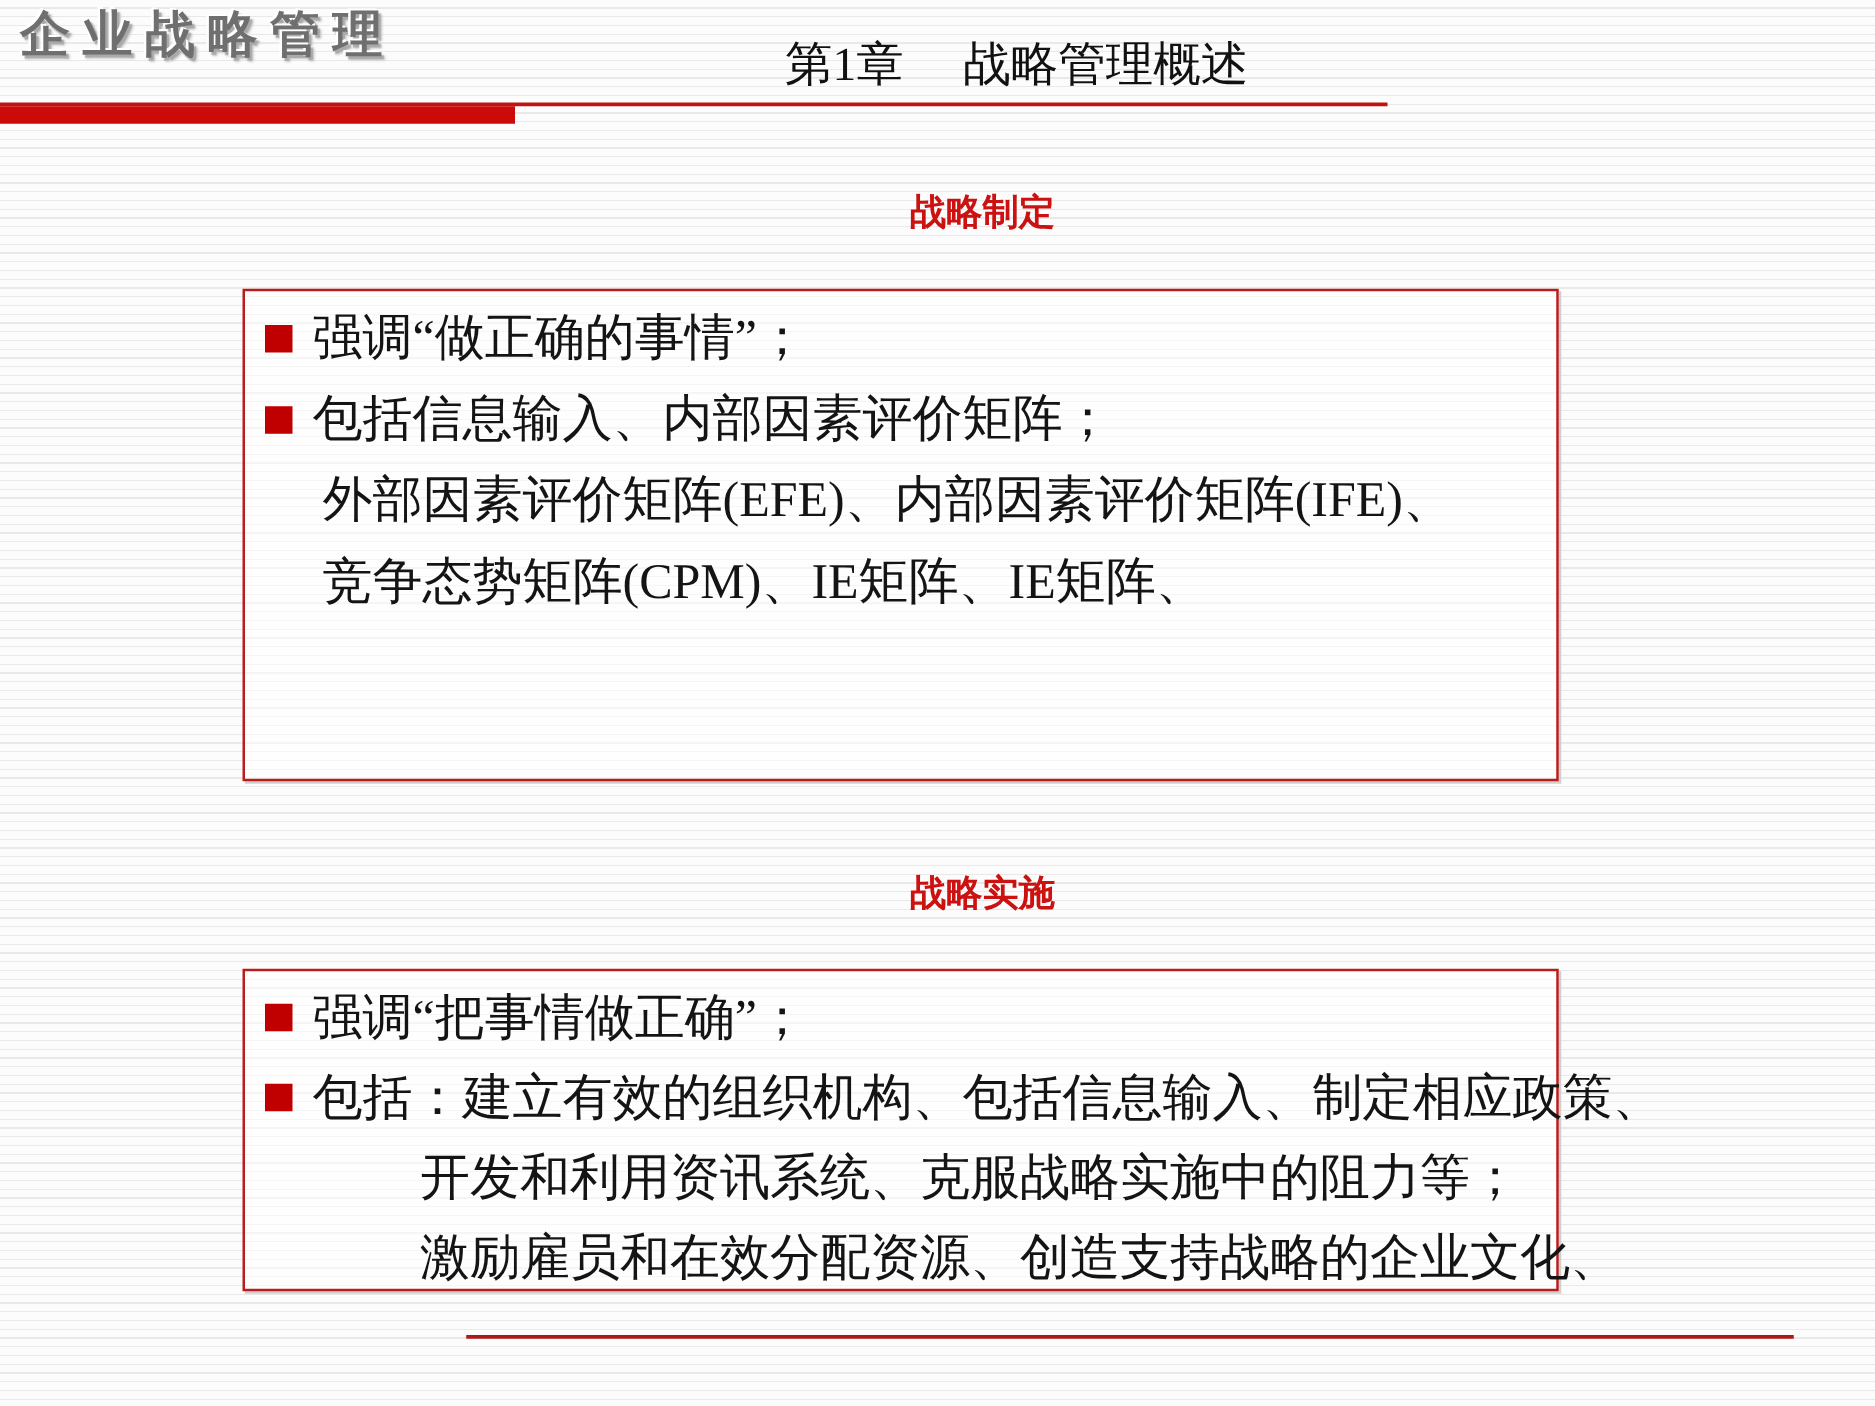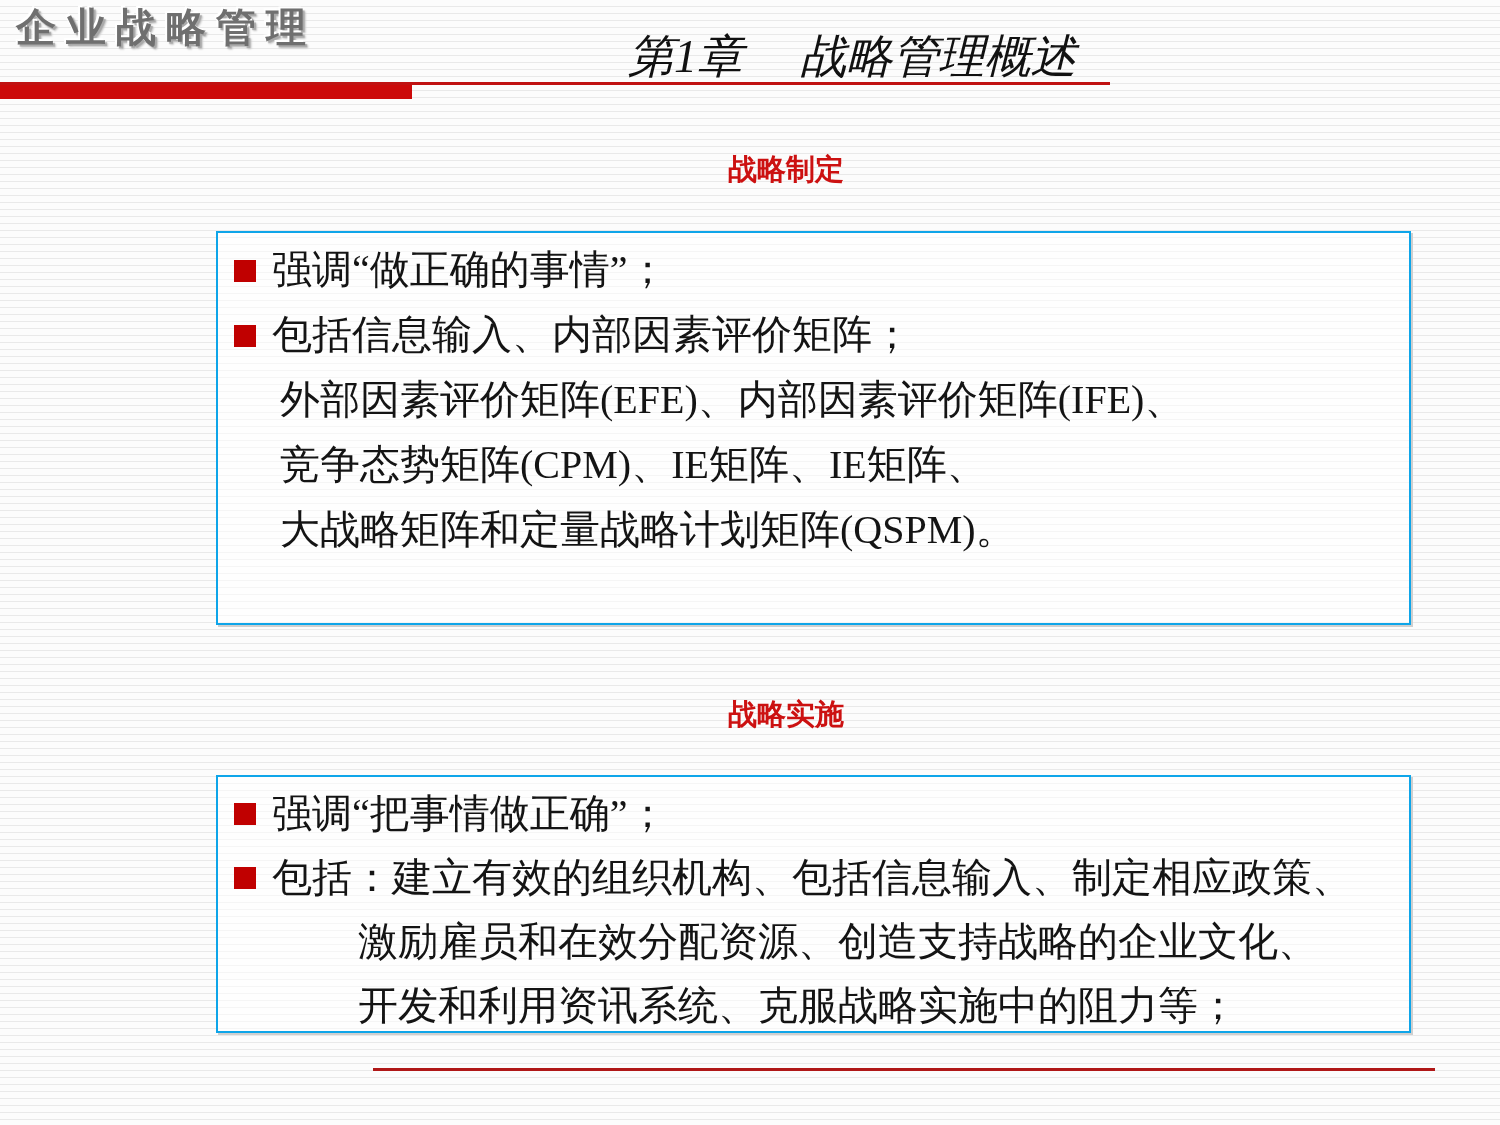--- a/index.html
+++ b/index.html
@@ -12,42 +12,42 @@
   
   .logo{
     position:absolute;left:16px;top:0px;
     font-size:40px;font-weight:bold;letter-spacing:10px;
     color:#6f6f6f;
     text-shadow:-2px -2px 0 #ffffff,2px 2px 1px #a9a9a9,3px 3px 2px #c9c9c9;
     white-space:nowrap;
   }
   .header-title{
     position:absolute;left:628px;top:26px;
-    font-size:46px;color:#111111;white-space:nowrap;font-style:italic;
+    font-size:38px;color:#111111;white-space:nowrap;
   }
   .rule-thin-top{
     position:absolute;left:0;top:82px;width:1110px;height:3px;
     background:#c01212;
   }
   .rule-thick{
     position:absolute;left:0;top:85px;width:412px;height:14px;
     background:#cc0a0a;
   }
   
   .section-heading{
     position:absolute;left:728px;
     font-size:29px;font-weight:bold;color:#cc1111;white-space:nowrap;
   }
   #heading-1{top:150px;}
   #heading-2{top:695px;}
   
   .content-box{
-    position:absolute;left:216px;width:1195px;
+    position:absolute;left:194px;width:1053px;
     background:rgba(255,255,255,0.55);
-    border:2px solid #0ea5e9;
+    border:2px solid #b91c1c;
     box-shadow:2px 2px 0 #cfcfcf;
     box-sizing:border-box;
     padding:4px 14px 0 16px;
   }
   #box-1{top:231px;height:394px;}
   #box-2{top:775px;height:258px;}
   .line{
     display:flex;align-items:center;
     height:65px;
     font-size:40px;color:#141414;white-space:nowrap;
@@ -84,39 +84,35 @@
     <span>包括信息输入、内部因素评价矩阵；</span>
   </div>
     <div class="line cont">
     <span class="sq" style="visibility: hidden;"></span>
     <span>外部因素评价矩阵(EFE)、内部因素评价矩阵(IFE)、</span>
   </div>
     <div class="line cont">
     <span class="sq" style="visibility: hidden;"></span>
     <span>竞争态势矩阵(CPM)、IE矩阵、IE矩阵、</span>
   </div>
-    <div class="line cont">
-    <span class="sq" style="visibility: hidden;"></span>
-    <span>大战略矩阵和定量战略计划矩阵(QSPM)。</span>
-  </div>
   </div>
 
 <div class="section-heading" id="heading-2">战略实施</div>
 <div class="content-box" id="box-2">
     <div class="line">
     <span class="sq"></span>
     <span>强调“把事情做正确”；</span>
   </div>
     <div class="line">
     <span class="sq"></span>
     <span>包括：建立有效的组织机构、包括信息输入、制定相应政策、</span>
   </div>
     <div class="line hang">
 
-    <span>激励雇员和在效分配资源、创造支持战略的企业文化、</span>
+    <span>开发和利用资讯系统、克服战略实施中的阻力等；</span>
   </div>
     <div class="line hang">
 
-    <span>开发和利用资讯系统、克服战略实施中的阻力等；</span>
+    <span>激励雇员和在效分配资源、创造支持战略的企业文化、</span>
   </div>
   </div>
 
 <div class="rule-bottom"></div>
 
 </body></html>

